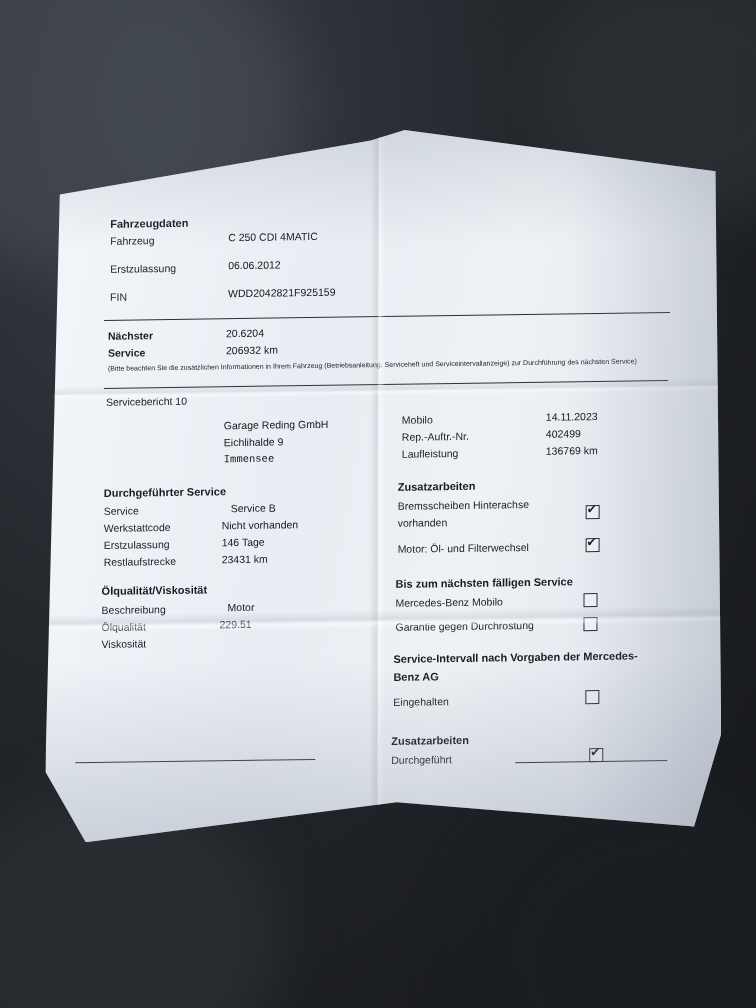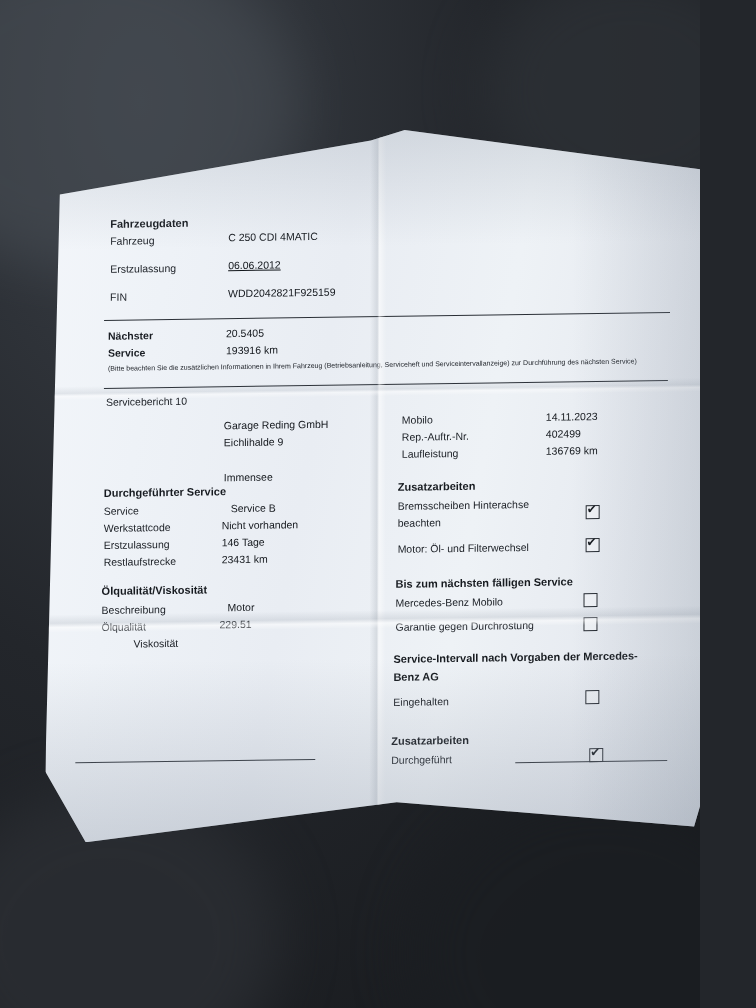--- a/index.html
+++ b/index.html
@@ -7,21 +7,21 @@
     padding: 0;
     width: 756px;
     height: 1008px;
     overflow: hidden;
     background: #23262b;
     font-family: "Liberation Sans", sans-serif;
   }
 
   #stage {
     position: relative;
-    width: 700px;
+    width: 756px;
     height: 1008px;
     overflow: hidden;
     background: radial-gradient(ellipse at 20% 10%, #3a3f46 0%, #23262b 45%, #15171a 100%);
   }
 
   
   .bg-blob {
     position: absolute;
     border-radius: 50%;
     filter: blur(28px);
@@ -145,41 +145,41 @@
     <div id="content">
 
       <div class="cutoff-top">&nbsp;</div>
 
       <div class="row sect-title" style="left:64px; top:88px;">Fahrzeugdaten</div>
 
       <div class="row lbl" style="left:64px; top:105px;">Fahrzeug</div>
       <div class="row val" style="left:182px; top:103px;">C 250 CDI 4MATIC</div>
 
       <div class="row lbl" style="left:64px; top:133px;">Erstzulassung</div>
-      <div class="row val" style="left:182px; top:131px;text-decoration:underline;">06.06.2012</div>
+      <div class="row val" style="left:182px; top:131px;">06.06.2012</div>
 
       <div class="row lbl" style="left:64px; top:161px;">FIN</div>
       <div class="row val" style="left:182px; top:159px;">WDD2042821F925159</div>
 
       <hr class="rule" style="left:58px; top:190px; width:566px;">
 
       <div class="row lbl bold" style="left:62px; top:200px;">Nächster</div>
       <div class="row lbl bold" style="left:62px; top:217px;">Service</div>
-      <div class="row val" style="left:180px; top:199px;">20.5405</div>
-      <div class="row val" style="left:180px; top:216px;">193916 km</div>
+      <div class="row val" style="left:180px; top:199px;">20.6204</div>
+      <div class="row val" style="left:180px; top:216px;">206932 km</div>
 
       <div class="hair" style="position:absolute; left:62px; top:234px; width:560px;">(Bitte beachten Sie die zusätzlichen Informationen in Ihrem Fahrzeug (Betriebsanleitung, Serviceheft und Serviceintervallanzeige) zur Durchführung des nächsten Service)</div>
 
       <hr class="rule" style="left:58px; top:258px; width:564px;">
 
       <div class="row lbl" style="left:60px; top:266px;">Servicebericht 10</div>
 
       <div class="row val" style="left:178px; top:291px;">Garage Reding GmbH</div>
       <div class="row val" style="left:178px; top:308px;">Eichlihalde 9</div>
-      <div class="row val" style="left:178px; top:343px;">Immensee</div>
+      <div class="row val" style="left:178px; top:325px;font-family:Liberation Mono, monospace;">Immensee</div>
 
       <div class="row lbl" style="left:356px; top:288px;">Mobilo</div>
       <div class="row val" style="left:500px; top:287px;">14.11.2023</div>
 
       <div class="row lbl" style="left:356px; top:305px;">Rep.-Auftr.-Nr.</div>
       <div class="row val" style="left:500px; top:304px;">402499</div>
 
       <div class="row lbl" style="left:356px; top:322px;">Laufleistung</div>
       <div class="row val" style="left:500px; top:321px;">136769 km</div>
 
@@ -198,27 +198,27 @@
       <div class="row val" style="left:176px; top:425px;">23431 km</div>
 
       <div class="row sect-title" style="left:56px; top:455px;">Ölqualität/Viskosität</div>
 
       <div class="row lbl" style="left:56px; top:474px;">Beschreibung</div>
       <div class="row val" style="left:182px; top:473px;">Motor</div>
 
       <div class="row lbl" style="left:56px; top:491px;">Ölqualität</div>
       <div class="row val" style="left:174px; top:490px;">229.51</div>
 
-      <div class="row lbl" style="left:56px; top:508px;margin-left:32px;">Viskosität</div>
+      <div class="row lbl" style="left:56px; top:508px;">Viskosität</div>
       <div class="row val" style="left:174px; top:507px;"></div>
 
       <div class="row sect-title" style="left:352px; top:355px;">Zusatzarbeiten</div>
 
       <div class="row lbl" style="left:352px; top:374px;">Bremsscheiben Hinterachse</div>
-      <div class="row lbl" style="left:352px; top:391px;">beachten</div>
+      <div class="row lbl" style="left:352px; top:391px;">vorhanden</div>
       <div class="box checked" style="left:540px; top:382px;"></div>
 
       <div class="row lbl" style="left:352px; top:417px;">Motor: Öl- und Filterwechsel</div>
       <div class="box checked" style="left:540px; top:415px;"></div>
 
       <div class="row sect-title" style="left:350px; top:452px;">Bis zum nächsten fälligen Service</div>
 
       <div class="row lbl" style="left:350px; top:471px;">Mercedes-Benz Mobilo</div>
       <div class="box" style="left:538px; top:470px;"></div>
 

